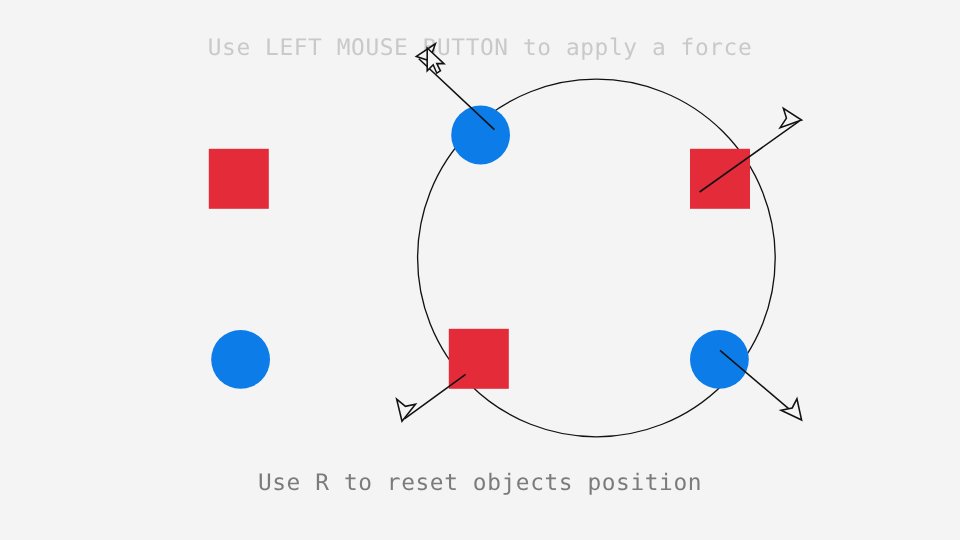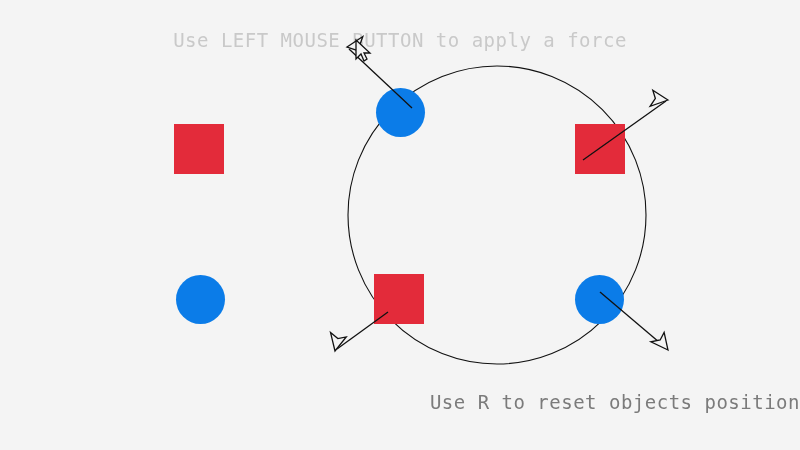--- a/index.html
+++ b/index.html
@@ -28,21 +28,20 @@
   }
   #hint-top {
     top: 29px;
     font-size: 19px;
     color: #c9c9c9;
   }
   #hint-bottom {
     top: 391px;
     font-size: 19px;
     color: #7b7b7b;
-    text-align: right;
   }
   .shape {
     position: absolute;
   }
   .body-square {
     background: #e32b3a;
   }
   .body-circle {
     background: #0b7ce8;
     border-radius: 50%;

